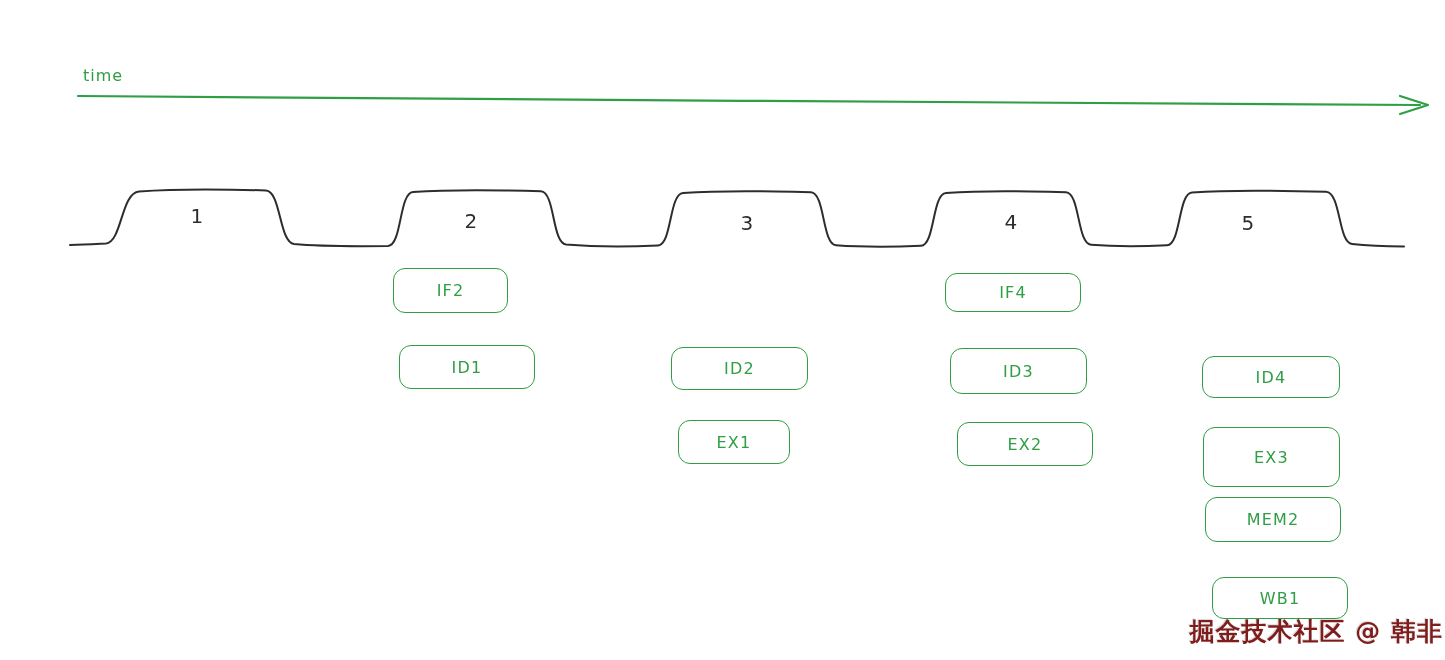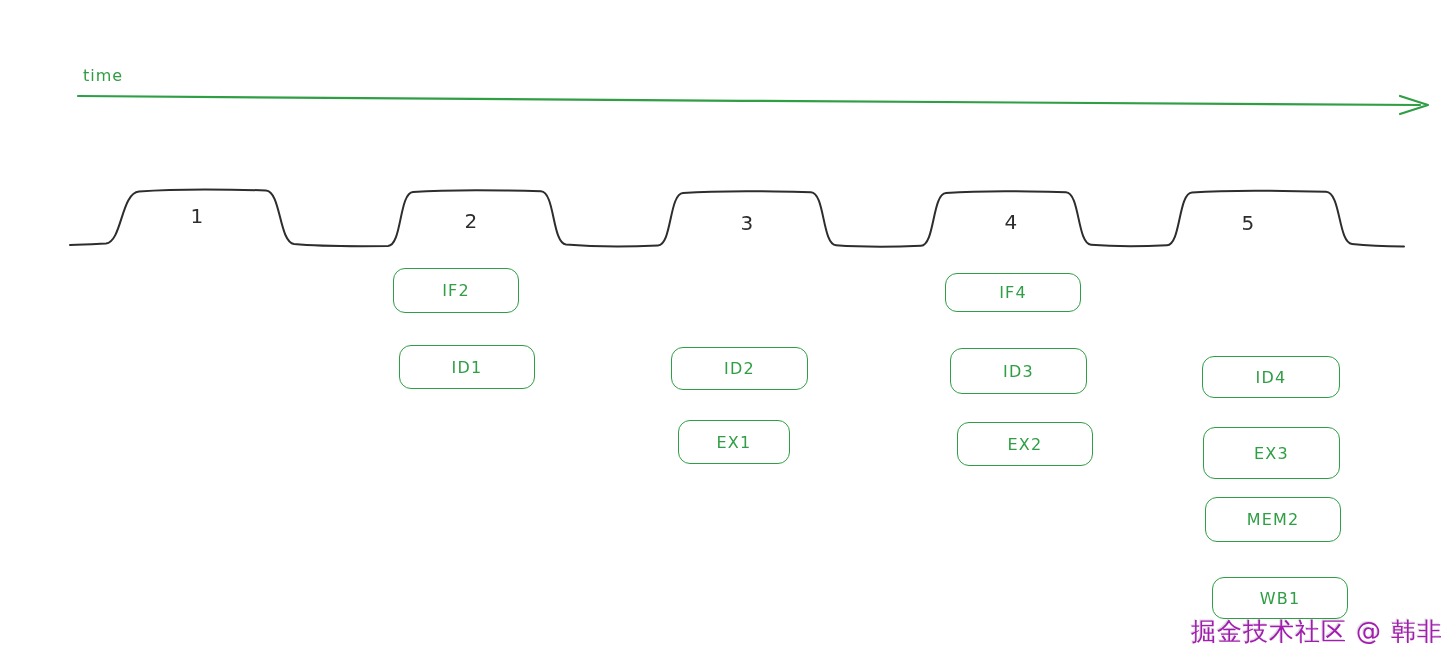--- a/index.html
+++ b/index.html
@@ -46,23 +46,23 @@
     font-size: 16px;
     letter-spacing: 1.2px;
     display: flex;
     align-items: center;
     justify-content: center;
   }
   .watermark {
     position: absolute;
     right: 2px;
     top: 615px;
-    color: #a21caf;
+    color: #7f1d1d;
     font-size: 25px;
-    font-weight: normal;
+    font-weight: bold;
     letter-spacing: 1px;
     text-shadow: 1px 1px 0 rgba(255,255,255,0.9), -1px -1px 1px rgba(140,140,140,0.35);
     white-space: nowrap;
   }
 </style>
 </head>
 <body>
 
 <div class="canvas">
 
@@ -104,30 +104,30 @@
 
   <div class="time-label">time</div>
 
   <span class="cycle-num" style="left:197px; top:216px">1</span>
   <span class="cycle-num" style="left:471px; top:221px">2</span>
   <span class="cycle-num" style="left:747px; top:223px">3</span>
   <span class="cycle-num" style="left:1011px; top:222px">4</span>
   <span class="cycle-num" style="left:1248px; top:223px">5</span>
 
 
-  <div class="stage" style="left:393px; top:268px; width:126px; height:45px">IF2</div>
+  <div class="stage" style="left:393px; top:268px; width:115px; height:45px">IF2</div>
   <div class="stage" style="left:399px; top:345px; width:136px; height:44px">ID1</div>
 
   <div class="stage" style="left:671px; top:347px; width:137px; height:43px">ID2</div>
   <div class="stage" style="left:678px; top:420px; width:112px; height:44px">EX1</div>
 
   <div class="stage" style="left:945px; top:273px; width:136px; height:39px">IF4</div>
   <div class="stage" style="left:950px; top:348px; width:137px; height:46px">ID3</div>
   <div class="stage" style="left:957px; top:422px; width:136px; height:44px">EX2</div>
 
   <div class="stage" style="left:1202px; top:356px; width:138px; height:42px">ID4</div>
-  <div class="stage" style="left:1203px; top:427px; width:137px; height:52px">EX3</div>
+  <div class="stage" style="left:1203px; top:427px; width:137px; height:60px">EX3</div>
   <div class="stage" style="left:1205px; top:497px; width:136px; height:45px">MEM2</div>
   <div class="stage" style="left:1212px; top:577px; width:136px; height:42px">WB1</div>
 
   <div class="watermark">掘金技术社区 @ 韩非</div>
 
 </div>
 
 </body></html>

